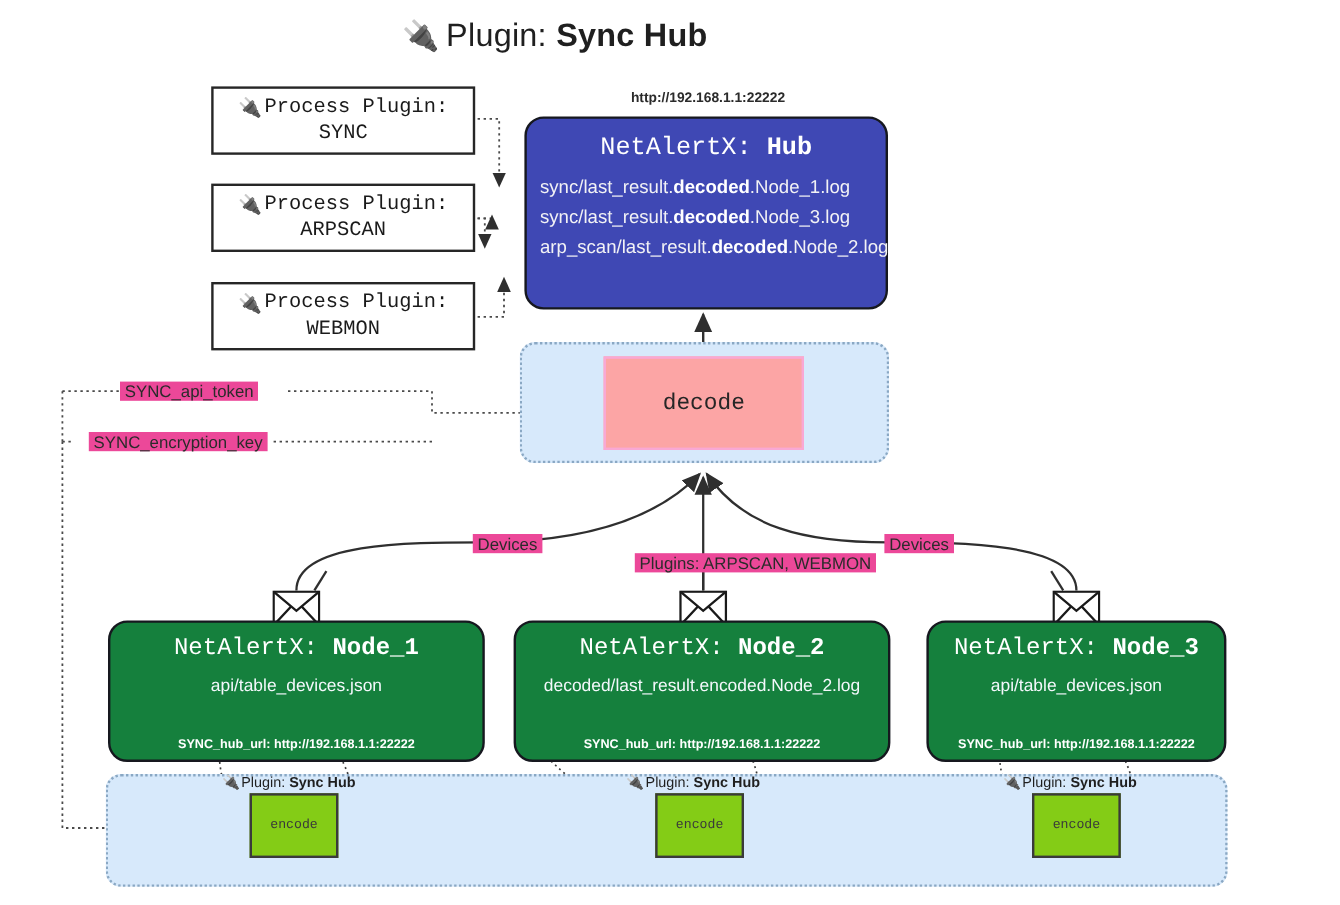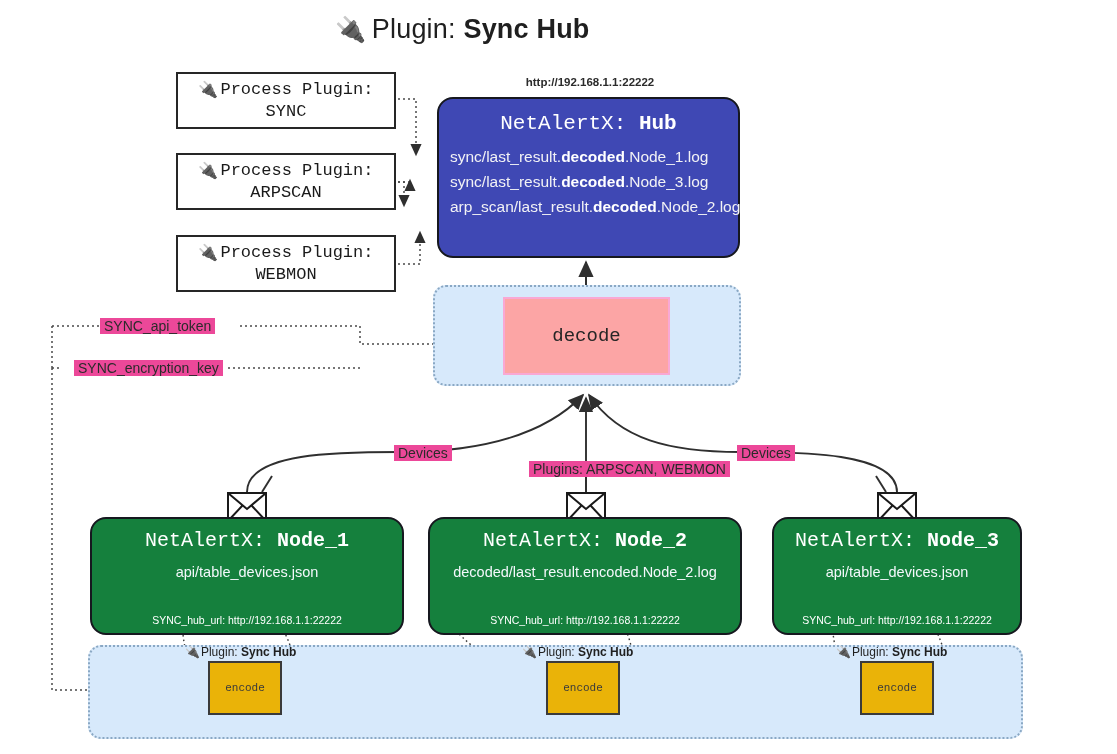--- a/index.html
+++ b/index.html
@@ -47,29 +47,29 @@
 
   
   .node-box{height:118px;background:#15803d;border:2.5px solid #16181f;border-radius:16px;
             color:#ffffff;padding-top:10px;}
   .node-title{text-align:center;font-family:"Liberation Mono",monospace;font-size:20px;
               color:#ffffff;}
   .node-title b{font-weight:bold;}
   .node-lines{margin-top:9px;text-align:center;}
   .node-line{font-size:14.5px;color:#f4f8fc;line-height:1.65;white-space:nowrap;}
   .node-foot{position:absolute;left:0;bottom:7px;width:100%;text-align:center;
-             font-size:10.5px;font-weight:normal;color:#ffffff;white-space:nowrap;}
+             font-size:10.5px;font-weight:bold;color:#ffffff;white-space:nowrap;}
 
   
   .bottom-group{left:88px;top:645px;width:935px;height:94px;background:#d7e9fb;
                 border:2px dotted #8aa8c4;border-radius:13px;}
   .enc-label{font-size:12px;color:#1f1f1f;white-space:nowrap;}
   .enc-label .plug{font-size:12px;margin-right:1px;}
   .enc-label b{font-weight:bold;}
-  .encode-box{width:74px;height:54px;background:#eab308;border:2px solid #3a3a3a;
+  .encode-box{width:74px;height:54px;background:#84cc16;border:2px solid #3a3a3a;
               display:flex;align-items:center;justify-content:center;
               font-family:"Liberation Mono",monospace;font-size:11px;color:#3a3a3a;}
 
   
   .envelope{width:40px;height:30px;}
 </style>
 </head>
 <body>
 
 <div id="canvas">

